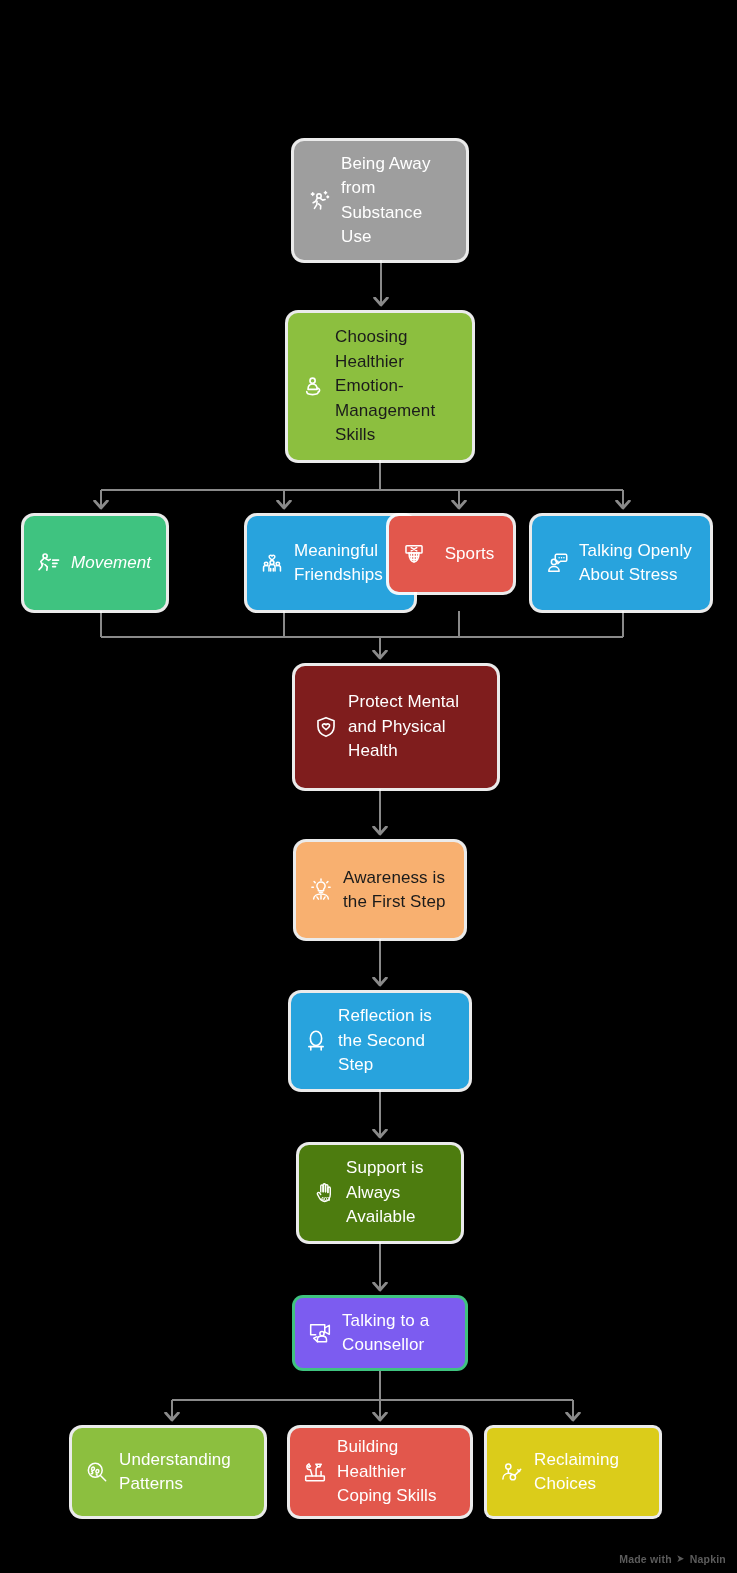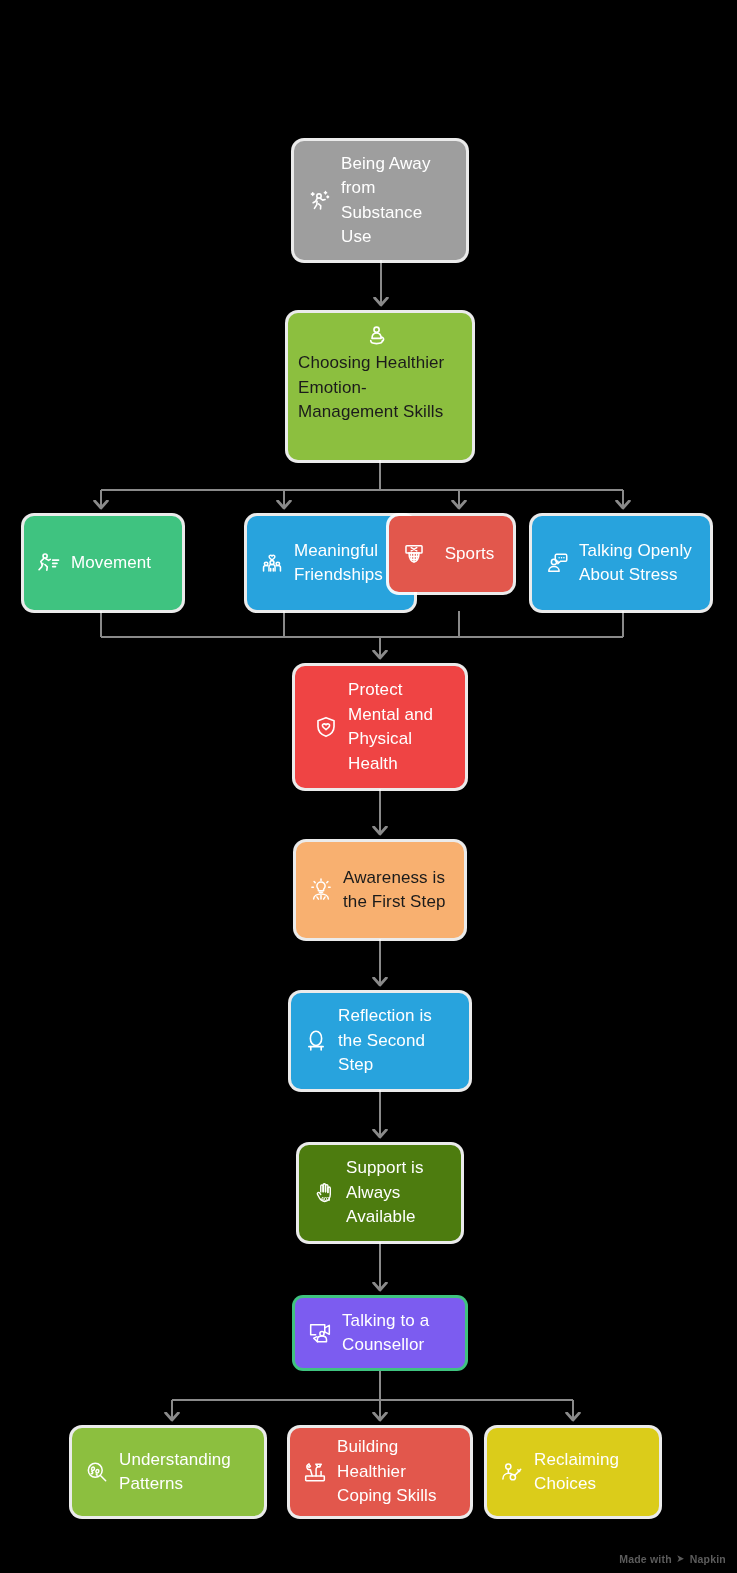--- a/index.html
+++ b/index.html
@@ -139,33 +139,33 @@
         <path d="M10.2 12.2 L10 15.4 L7.8 18.8"></path>
         <path d="M11.6 14.6 L13.6 16.4 L13.4 19.4"></path>
         <path d="M5 5.6 h2.4 M6.2 4.4 v2.4"></path>
         <path d="M17 4.4 h2 M18 3.4 v2"></path>
         <path d="M19.4 8.2 h1.4 M20.1 7.5 v1.4"></path>
       </svg>
     </span>
     <span class="nlabel">Being Away from Substance Use</span>
   </div>
 
-  <div class="node txt-dark" style="left:288px;top:313px;width:184px;height:147px;background:#8CBF3F;flex-direction:column;">
+  <div class="node txt-dark" style="left:288px;top:313px;width:184px;height:147px;background:#8CBF3F;">
     <span class="nicon">
       <svg viewBox="0 0 24 24" fill="none" stroke-width="1.5" stroke-linecap="round" stroke-linejoin="round">
         <circle cx="11.6" cy="6.2" r="2.4"></circle>
         <path d="M11.6 9.2 C8.6 9.2 7.4 11.6 7.4 14.2 L15.8 14.2 C15.8 11.6 14.6 9.2 11.6 9.2 Z"></path>
         <path d="M6.2 16.2 C6.2 18 8.6 19 11.6 19 C14.6 19 17 18 17 16.2"></path>
         <path d="M16.2 13 C18 13.4 18.6 15 17.6 16.4"></path>
       </svg>
     </span>
     <span class="nlabel">Choosing Healthier Emotion-Management Skills</span>
   </div>
 
-  <div class="node txt-light" style="left:24px;top:516px;width:158px;height:94px;background:#3FC380;">
+  <div class="node txt-light" style="left:24px;top:516px;width:142px;height:94px;background:#3FC380;font-style:italic;">
     <span class="nicon">
       <svg viewBox="0 0 24 24" fill="none" stroke-width="1.5" stroke-linecap="round" stroke-linejoin="round">
         <circle cx="8.4" cy="5.6" r="1.9"></circle>
         <path d="M7 8 L4.4 10.6 L5.6 13.4"></path>
         <path d="M8.8 8 L11.6 9.6 L13.2 8.6"></path>
         <path d="M6.4 12.4 L5.2 15.6 L2.8 18.2"></path>
         <path d="M8.2 13.4 L10.4 15.6 L10 18.6"></path>
         <path d="M15.4 9.4 h5.4 M15.4 12.4 h4 M15.4 15.4 h2.6"></path>
       </svg>
     </span>
@@ -207,21 +207,21 @@
       <svg viewBox="0 0 24 24" fill="none" stroke-width="1.4" stroke-linecap="round" stroke-linejoin="round">
         <circle cx="9.2" cy="11" r="2.4"></circle>
         <path d="M4.4 19.6 c0-2.8 2.2-4.4 4.8-4.4 c2.6 0 4.8 1.6 4.8 4.4 Z"></path>
         <path d="M11.6 4 h8.2 c0.7 0 1.2 0.5 1.2 1.2 v4 c0 0.7-0.5 1.2-1.2 1.2 h-4.6 l-2.4 2.2 v-2.2 h-1.2 c-0.7 0-1.2-0.5-1.2-1.2 v-4 c0-0.7 0.5-1.2 1.2-1.2 Z"></path>
         <path d="M14 7.2 h0.01 M16.2 7.2 h0.01 M18.4 7.2 h0.01"></path>
       </svg>
     </span>
     <span class="nlabel">Talking Openly About Stress</span>
   </div>
 
-  <div class="node txt-light" style="left:295px;top:666px;width:170px;height:122px;background:#ef4444;padding-left:16px;">
+  <div class="node txt-light" style="left:295px;top:666px;width:202px;height:122px;background:#7f1d1d;padding-left:16px;">
     <span class="nicon">
       <svg viewBox="0 0 24 24" fill="none" stroke-width="1.5" stroke-linecap="round" stroke-linejoin="round">
         <path d="M12 3.4 L4.6 6.2 v5.4 c0 4.4 3.2 7.6 7.4 9 c4.2-1.4 7.4-4.6 7.4-9 V6.2 Z"></path>
         <path d="M12 14.4 c-1.2-0.9-3-2-3.3-3.5 c-0.3-1.6 1.8-2.7 3.3-0.9 c1.5-1.8 3.6-0.7 3.3 0.9 c-0.3 1.5-2.1 2.6-3.3 3.5 Z"></path>
       </svg>
     </span>
     <span class="nlabel">Protect Mental and Physical Health</span>
   </div>
 
   <div class="node txt-dark" style="left:296px;top:842px;width:168px;height:96px;background:#F8B070;">
@@ -295,21 +295,21 @@
         <path d="M6.6 4.6 c-1.6 0.4-2.4 2-2 3.4 c0.4 1.4 1.8 2.2 3.2 1.9 L9.4 15.6"></path>
         <path d="M6.2 4.8 l1.6 1.8 l-1.2 1.2 l-1.7-1.6"></path>
         <path d="M13 15.6 v-6.2 a2.2 2.2 0 0 1 2.2-2.2 h1.6"></path>
         <path d="M14.6 7.2 l-1.8-2.4 h5 l-1.8 2.4"></path>
         <path d="M17.6 15.6 v-4"></path>
       </svg>
     </span>
     <span class="nlabel">Building Healthier Coping Skills</span>
   </div>
 
-  <div class="node txt-light" style="left:487px;top:1428px;width:172px;height:88px;background:#DBCC1A;">
+  <div class="node txt-light" style="left:487px;top:1428px;width:172px;height:88px;background:#DBCC1A;border-radius:6px;">
     <span class="nicon">
       <svg viewBox="0 0 24 24" fill="none" stroke-width="1.4" stroke-linecap="round" stroke-linejoin="round">
         <circle cx="8.6" cy="7" r="2.4"></circle>
         <path d="M3.6 18.4 c0-3.2 2.4-5.2 5.4-5.2 c1.2 0 2.3 0.3 3.2 0.9"></path>
         <path d="M8.6 9.4 v3.8"></path>
         <path d="M20 9.6 L14.2 15.4"></path>
         <path d="M17.4 10 l1.6 1.6"></path>
         <circle cx="12.8" cy="16.8" r="2.4"></circle>
       </svg>
     </span>

